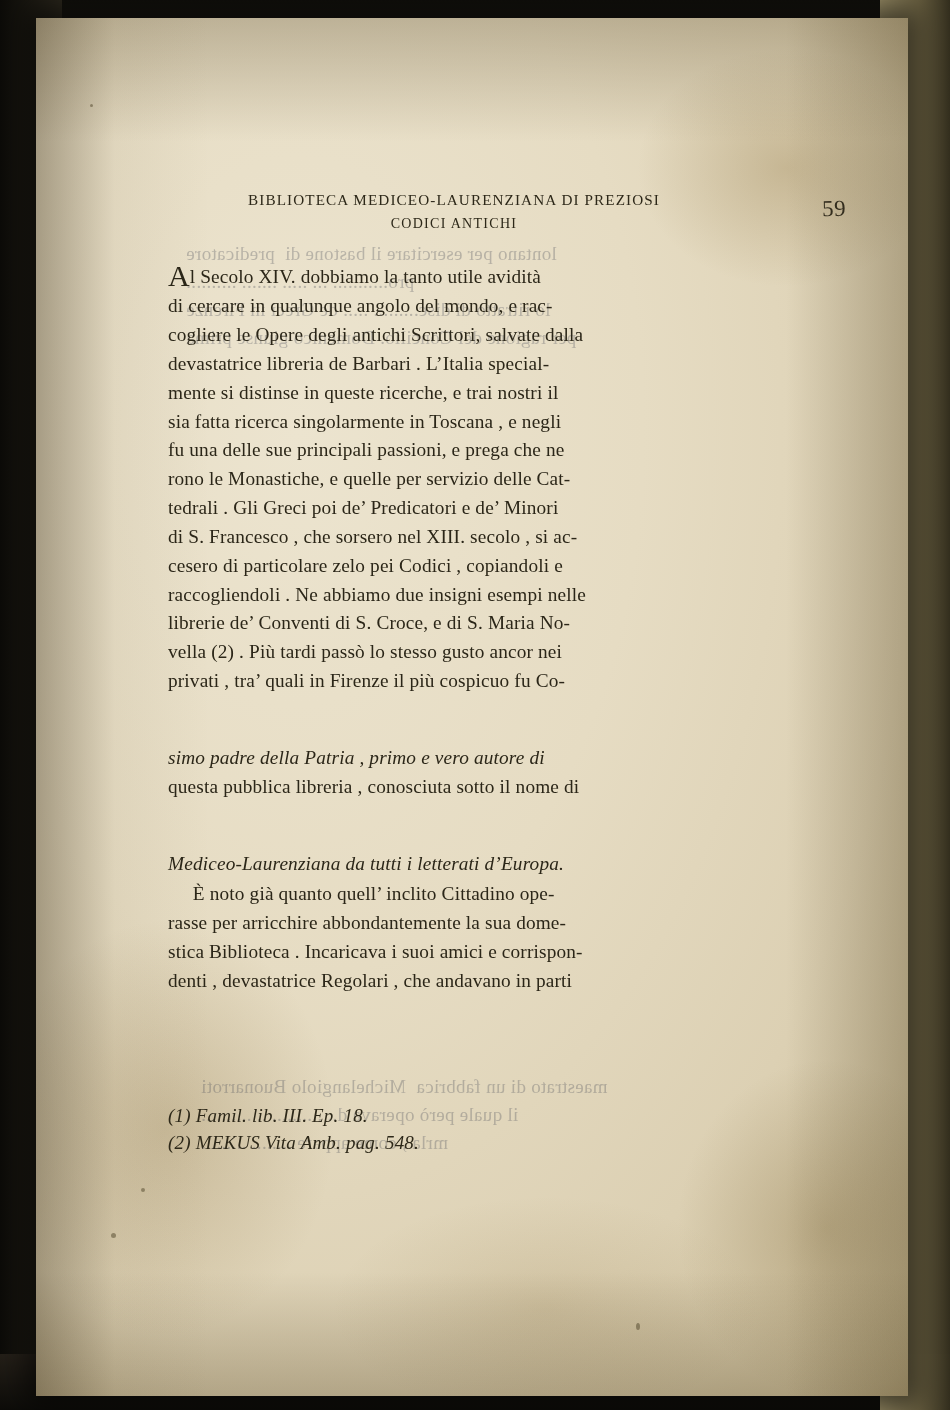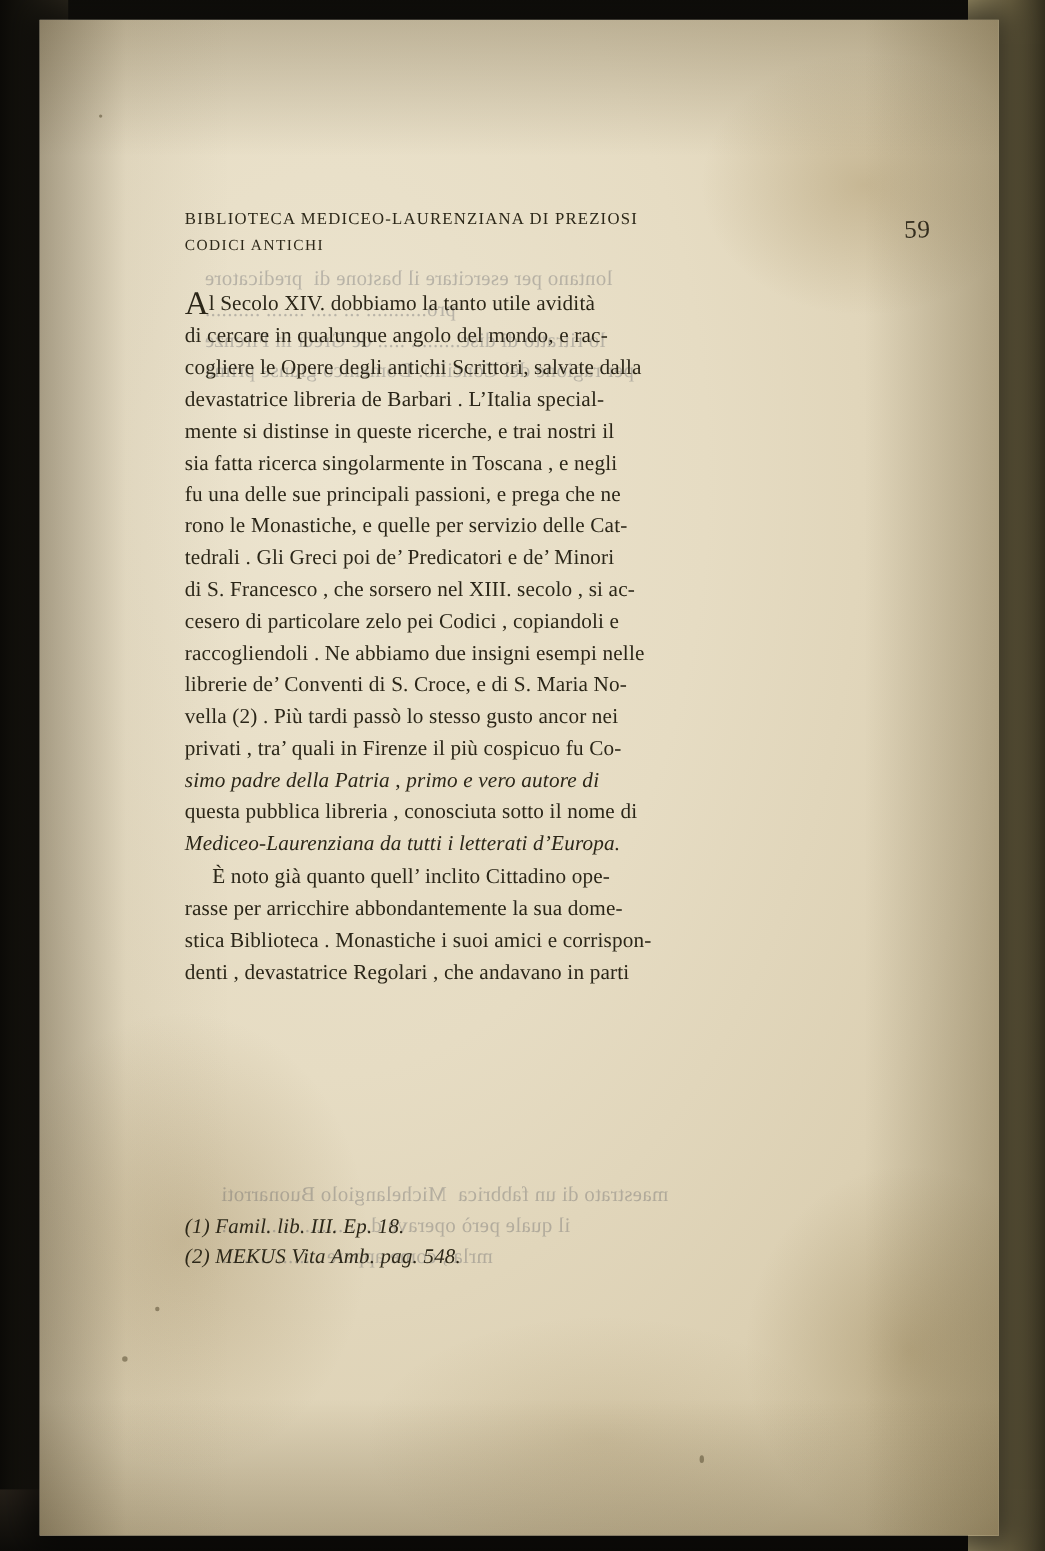--- a/index.html
+++ b/index.html
@@ -96,20 +96,21 @@
     top: 178px;
     font-size: 23px;
     letter-spacing: .5px;
     color: #332d1e;
     z-index: 5;
     font-family: "Liberation Serif", serif;
     transform: rotate(-1.2deg);
   }
 
   .head {
+    text-align: center;
     font-size: 15.2px;
     letter-spacing: 1.1px;
     color: #2d2819;
     line-height: 1.62;
     margin-bottom: 26px;
   }
   .head .l2 {
     display: block;
     font-size: 14px;
     letter-spacing: 1.3px;
@@ -128,21 +129,21 @@
   }
   .dropcap-line {
     position: relative;
   }
   .dropcap {
     font-size: 30px;
     line-height: 1;
     vertical-align: -3px;
     letter-spacing: 0;
   }
-  .it { font-style: italic; }
+  .it { font-style: italic; margin-top: 48px; }
 
   .par2 {
     margin-top: 2px;
     text-indent: 0;
   }
 
   .notes {
     position: absolute;
     left: 132px;
     top: 1085px;
@@ -236,21 +237,21 @@
         <span class="line">vella (2) . Più tardi passò lo stesso gusto ancor nei</span>
         <span class="line"><span>privati , tra’ quali in Firenze il più cospicuo fu Co-</span></span>
         <span class="line it">simo padre della Patria , primo e vero autore di</span>
         <span class="line">questa pubblica libreria , conosciuta sotto il nome di</span>
         <span class="line it">Mediceo-Laurenziana da tutti i letterati d’Europa.</span>
       </div>
 
       <div class="body-par par2">
         <span class="line">     È noto già quanto quell’ inclito Cittadino ope-</span>
         <span class="line">rasse per arricchire abbondantemente la sua dome-</span>
-        <span class="line">stica Biblioteca . Monastiche i suoi amici e corrispon-</span>
+        <span class="line">stica Biblioteca . Incaricava i suoi amici e corrispon-</span>
         <span class="line">denti , devastatrice Regolari , che andavano in parti</span>
       </div>
     </div>
 
     <div class="notes">
       <span class="n">(1) Famil. lib. III. Ep. 18.</span>
       <span class="n">(2) MEKUS Vita Amb. pag. 548.</span>
     </div>
 
   </div>

